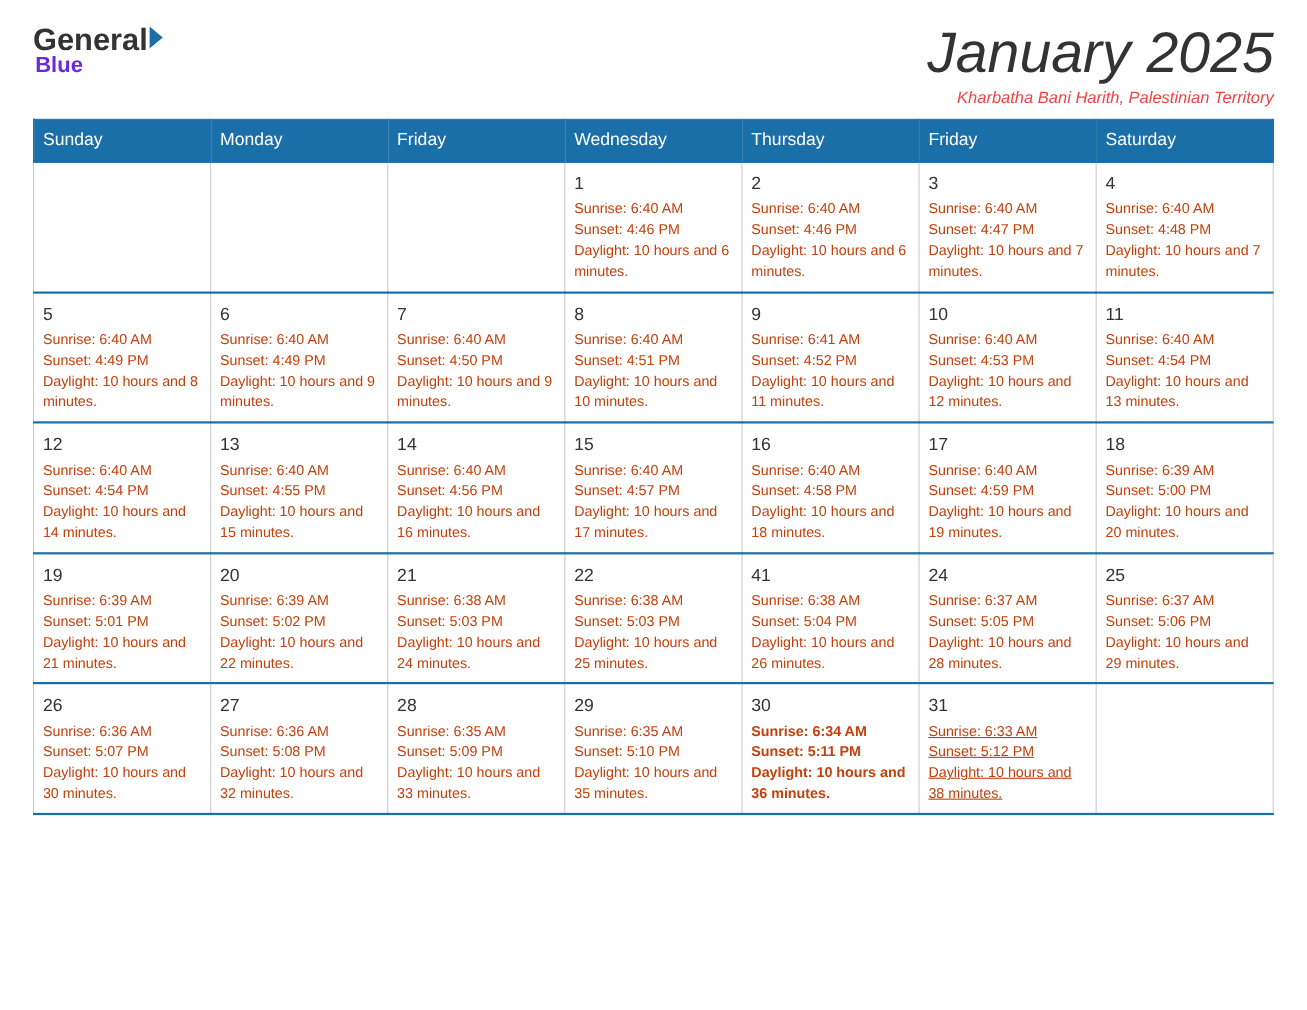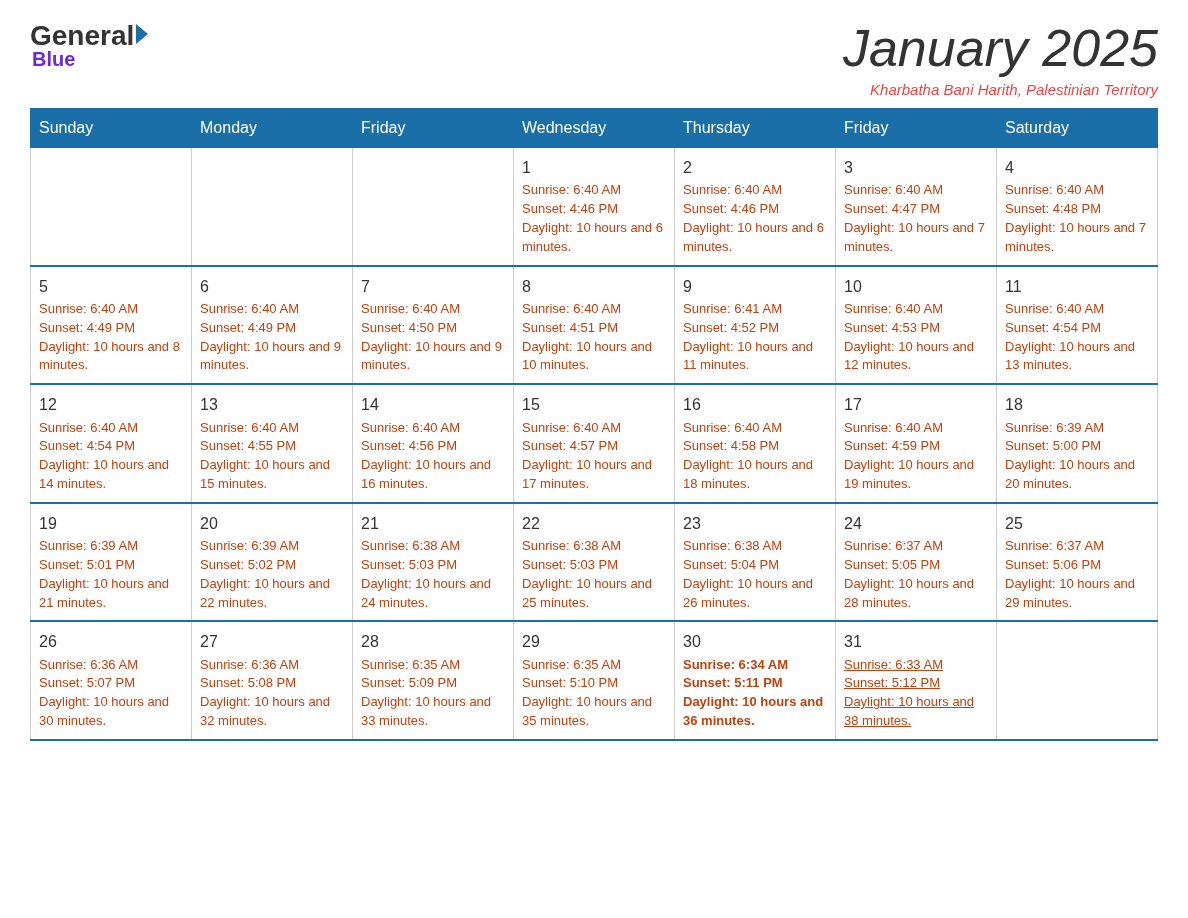--- a/index.html
+++ b/index.html
@@ -273,21 +273,21 @@
 Sunset: 5:03 PM
 Daylight: 10 hours and 24 minutes.</div>
         </td>
         <td>
           <span class="day-number">22</span>
           <div class="day-info" style="white-space: pre-line;">Sunrise: 6:38 AM
 Sunset: 5:03 PM
 Daylight: 10 hours and 25 minutes.</div>
         </td>
         <td>
-          <span class="day-number">23</span>
+          <span class="day-number">41</span>
           <div class="day-info" style="white-space: pre-line;">Sunrise: 6:38 AM
 Sunset: 5:04 PM
 Daylight: 10 hours and 26 minutes.</div>
         </td>
         <td>
           <span class="day-number">24</span>
           <div class="day-info" style="white-space: pre-line;">Sunrise: 6:37 AM
 Sunset: 5:05 PM
 Daylight: 10 hours and 28 minutes.</div>
         </td>

